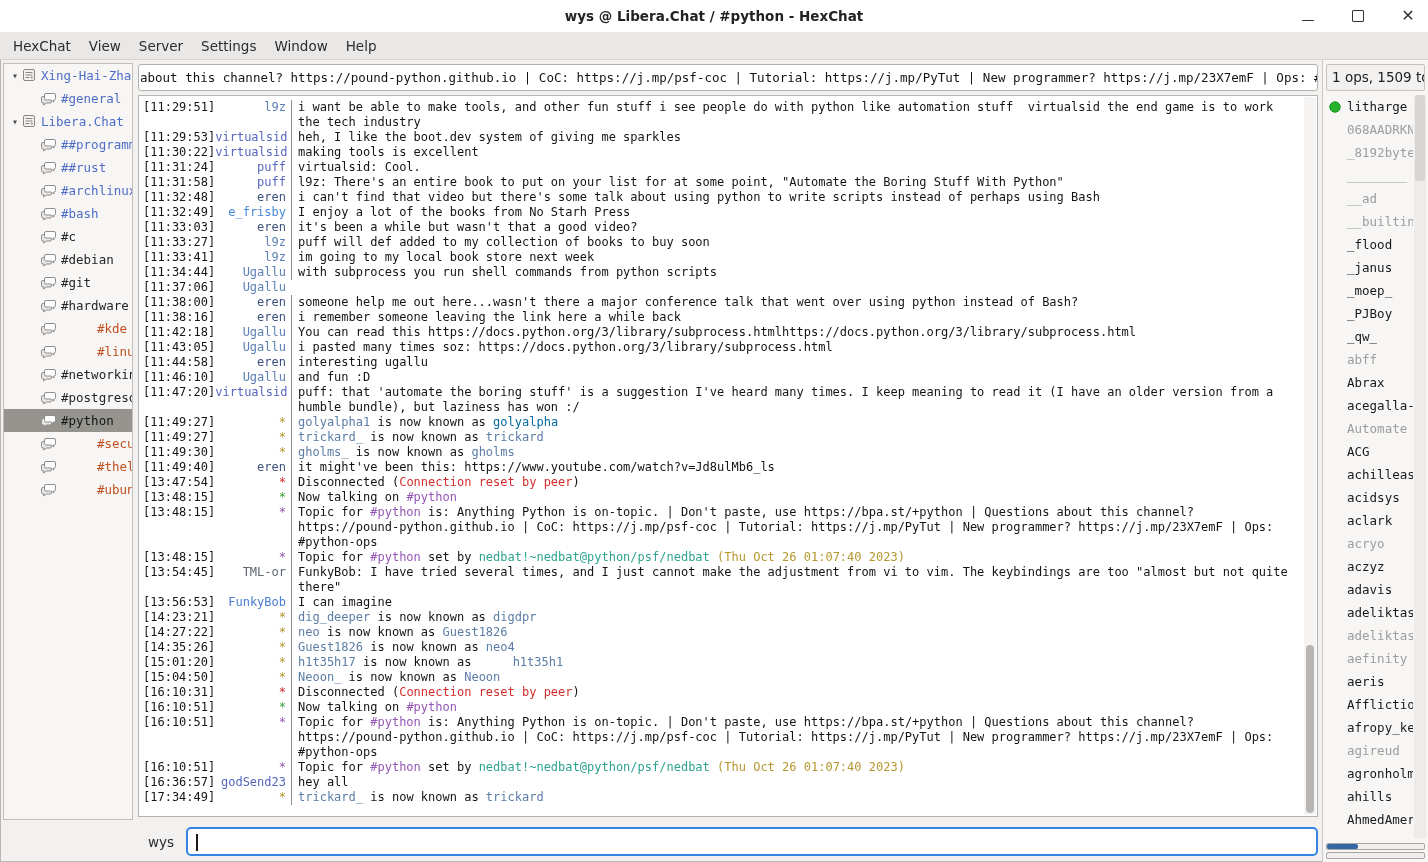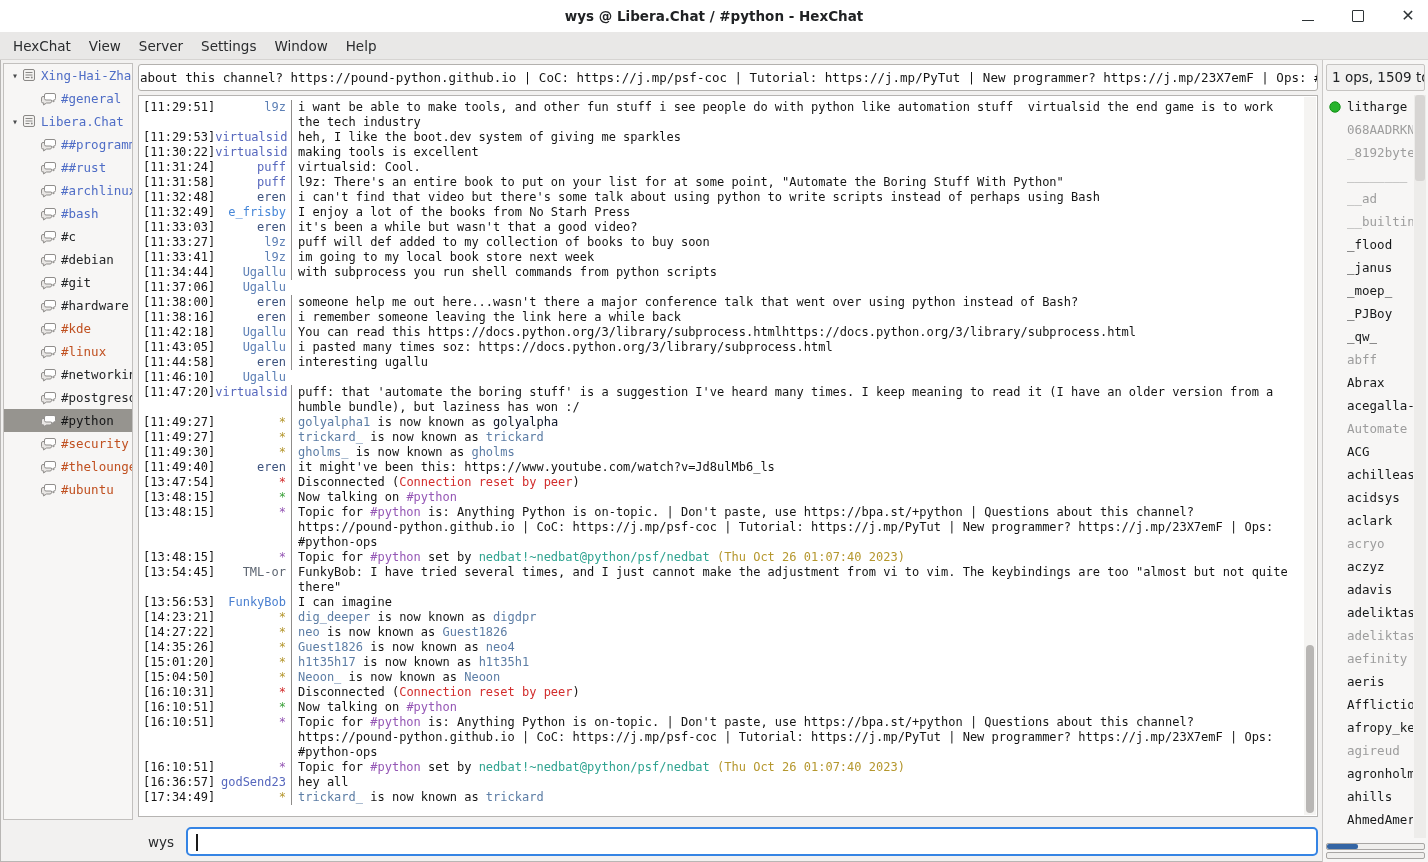--- a/index.html
+++ b/index.html
@@ -25,21 +25,21 @@
   
   .tree { position:absolute; left:3px; top:63px; width:130px; bottom:42px; background:#f7f6f5;
           border:1px solid #c2c0be; overflow:hidden; font-family:"DejaVu Sans Mono", monospace; font-size:12.5px; }
   .trow { height:23px; display:flex; align-items:center; white-space:nowrap; overflow:hidden; }
   .trow .exp { width:14px; margin-left:4px; font-size:10px; color:#4a4c4e; text-align:center; flex:none;}
   .trow .tico { flex:none; display:flex; margin-right:4px; }
   .net-label { color:#4f6dc6; }
   .chan { padding-left:36px; }
   .st-event { color:#4f6dc6; }
   .st-normal { color:#232527; }
-  .st-message { color:#c05020; }
+  .st-message { color:#c05020;margin-left:36px; }
   .trow.sel { background:#96948f; }
   .trow.sel .st-selected { color:#141516; }
 
   
   .topicbar { position:absolute; left:138px; top:64px; width:1180px; height:27px; background:#ffffff;
               border:1px solid #b3b1ae; border-radius:3px; overflow:hidden; white-space:nowrap;
               font-family:"DejaVu Sans Mono", monospace; font-size:12.5px; line-height:25px;
               padding:0 8px; color:#141414; text-indent:-7px; }
 
   
@@ -409,34 +409,35 @@
           <span class="ct">[11:44:58]</span>
           <span class="cn" style="color: rgb(61, 83, 126);">eren</span>
         </div>
         <div class="cmsg"><span>interesting ugallu</span></div>
       </div>
       <div class="cl">
         <div class="lm">
           <span class="ct">[11:46:10]</span>
           <span class="cn" style="color: rgb(92, 127, 181);">Ugallu</span>
         </div>
+        <div class="cmsg"><span>and fun :D</span></div>
       </div>
       <div class="cl">
         <div class="lm">
           <span class="ct">[11:47:20]</span>
           <span class="cn" style="color: rgb(86, 103, 189);">virtualsid</span>
         </div>
         <div class="cmsg"><span>puff: that 'automate the boring stuff' is a suggestion I've heard many times. I keep meaning to read it (I have an older version from a humble bundle), but laziness has won :/</span></div>
       </div>
       <div class="cl">
         <div class="lm">
           <span class="ct">[11:49:27]</span>
           <span class="cn" style="color: rgb(181, 151, 46);">*</span>
         </div>
-        <div class="cmsg"><span style="color: rgb(92, 125, 165);">golyalpha1</span><span> is now known as </span><span style="color: #0f172a;">golyalpha</span></div>
+        <div class="cmsg"><span style="color: rgb(92, 125, 165);">golyalpha1</span><span> is now known as </span><span style="color: #0369a1;">golyalpha</span></div>
       </div>
       <div class="cl">
         <div class="lm">
           <span class="ct">[11:49:27]</span>
           <span class="cn" style="color: rgb(181, 151, 46);">*</span>
         </div>
         <div class="cmsg"><span style="color: rgb(92, 125, 165);">trickard_</span><span> is now known as </span><span style="color: rgb(92, 125, 165);">trickard</span></div>
       </div>
       <div class="cl">
         <div class="lm">
@@ -513,21 +514,21 @@
           <span class="ct">[14:35:26]</span>
           <span class="cn" style="color: rgb(181, 151, 46);">*</span>
         </div>
         <div class="cmsg"><span style="color: rgb(92, 125, 165);">Guest1826</span><span> is now known as </span><span style="color: rgb(92, 125, 165); margin-top: 12px;">neo4</span></div>
       </div>
       <div class="cl">
         <div class="lm">
           <span class="ct">[15:01:20]</span>
           <span class="cn" style="color: rgb(181, 151, 46);">*</span>
         </div>
-        <div class="cmsg"><span style="color: rgb(92, 125, 165);">h1t35h17</span><span> is now known as </span><span style="color: rgb(92, 125, 165);">h1t35h1</span></div>
+        <div class="cmsg"><span style="color: rgb(92, 125, 165);">h1t35h17</span><span> is now known as </span><span style="color: rgb(92, 125, 165); margin-left: 34px;">h1t35h1</span></div>
       </div>
       <div class="cl">
         <div class="lm">
           <span class="ct">[15:04:50]</span>
           <span class="cn" style="color: rgb(181, 151, 46);">*</span>
         </div>
         <div class="cmsg"><span style="color: rgb(92, 125, 165); margin-top: 37px;">Neoon_</span><span> is now known as </span><span style="color: rgb(92, 125, 165);">Neoon</span></div>
       </div>
       <div class="cl">
         <div class="lm">

